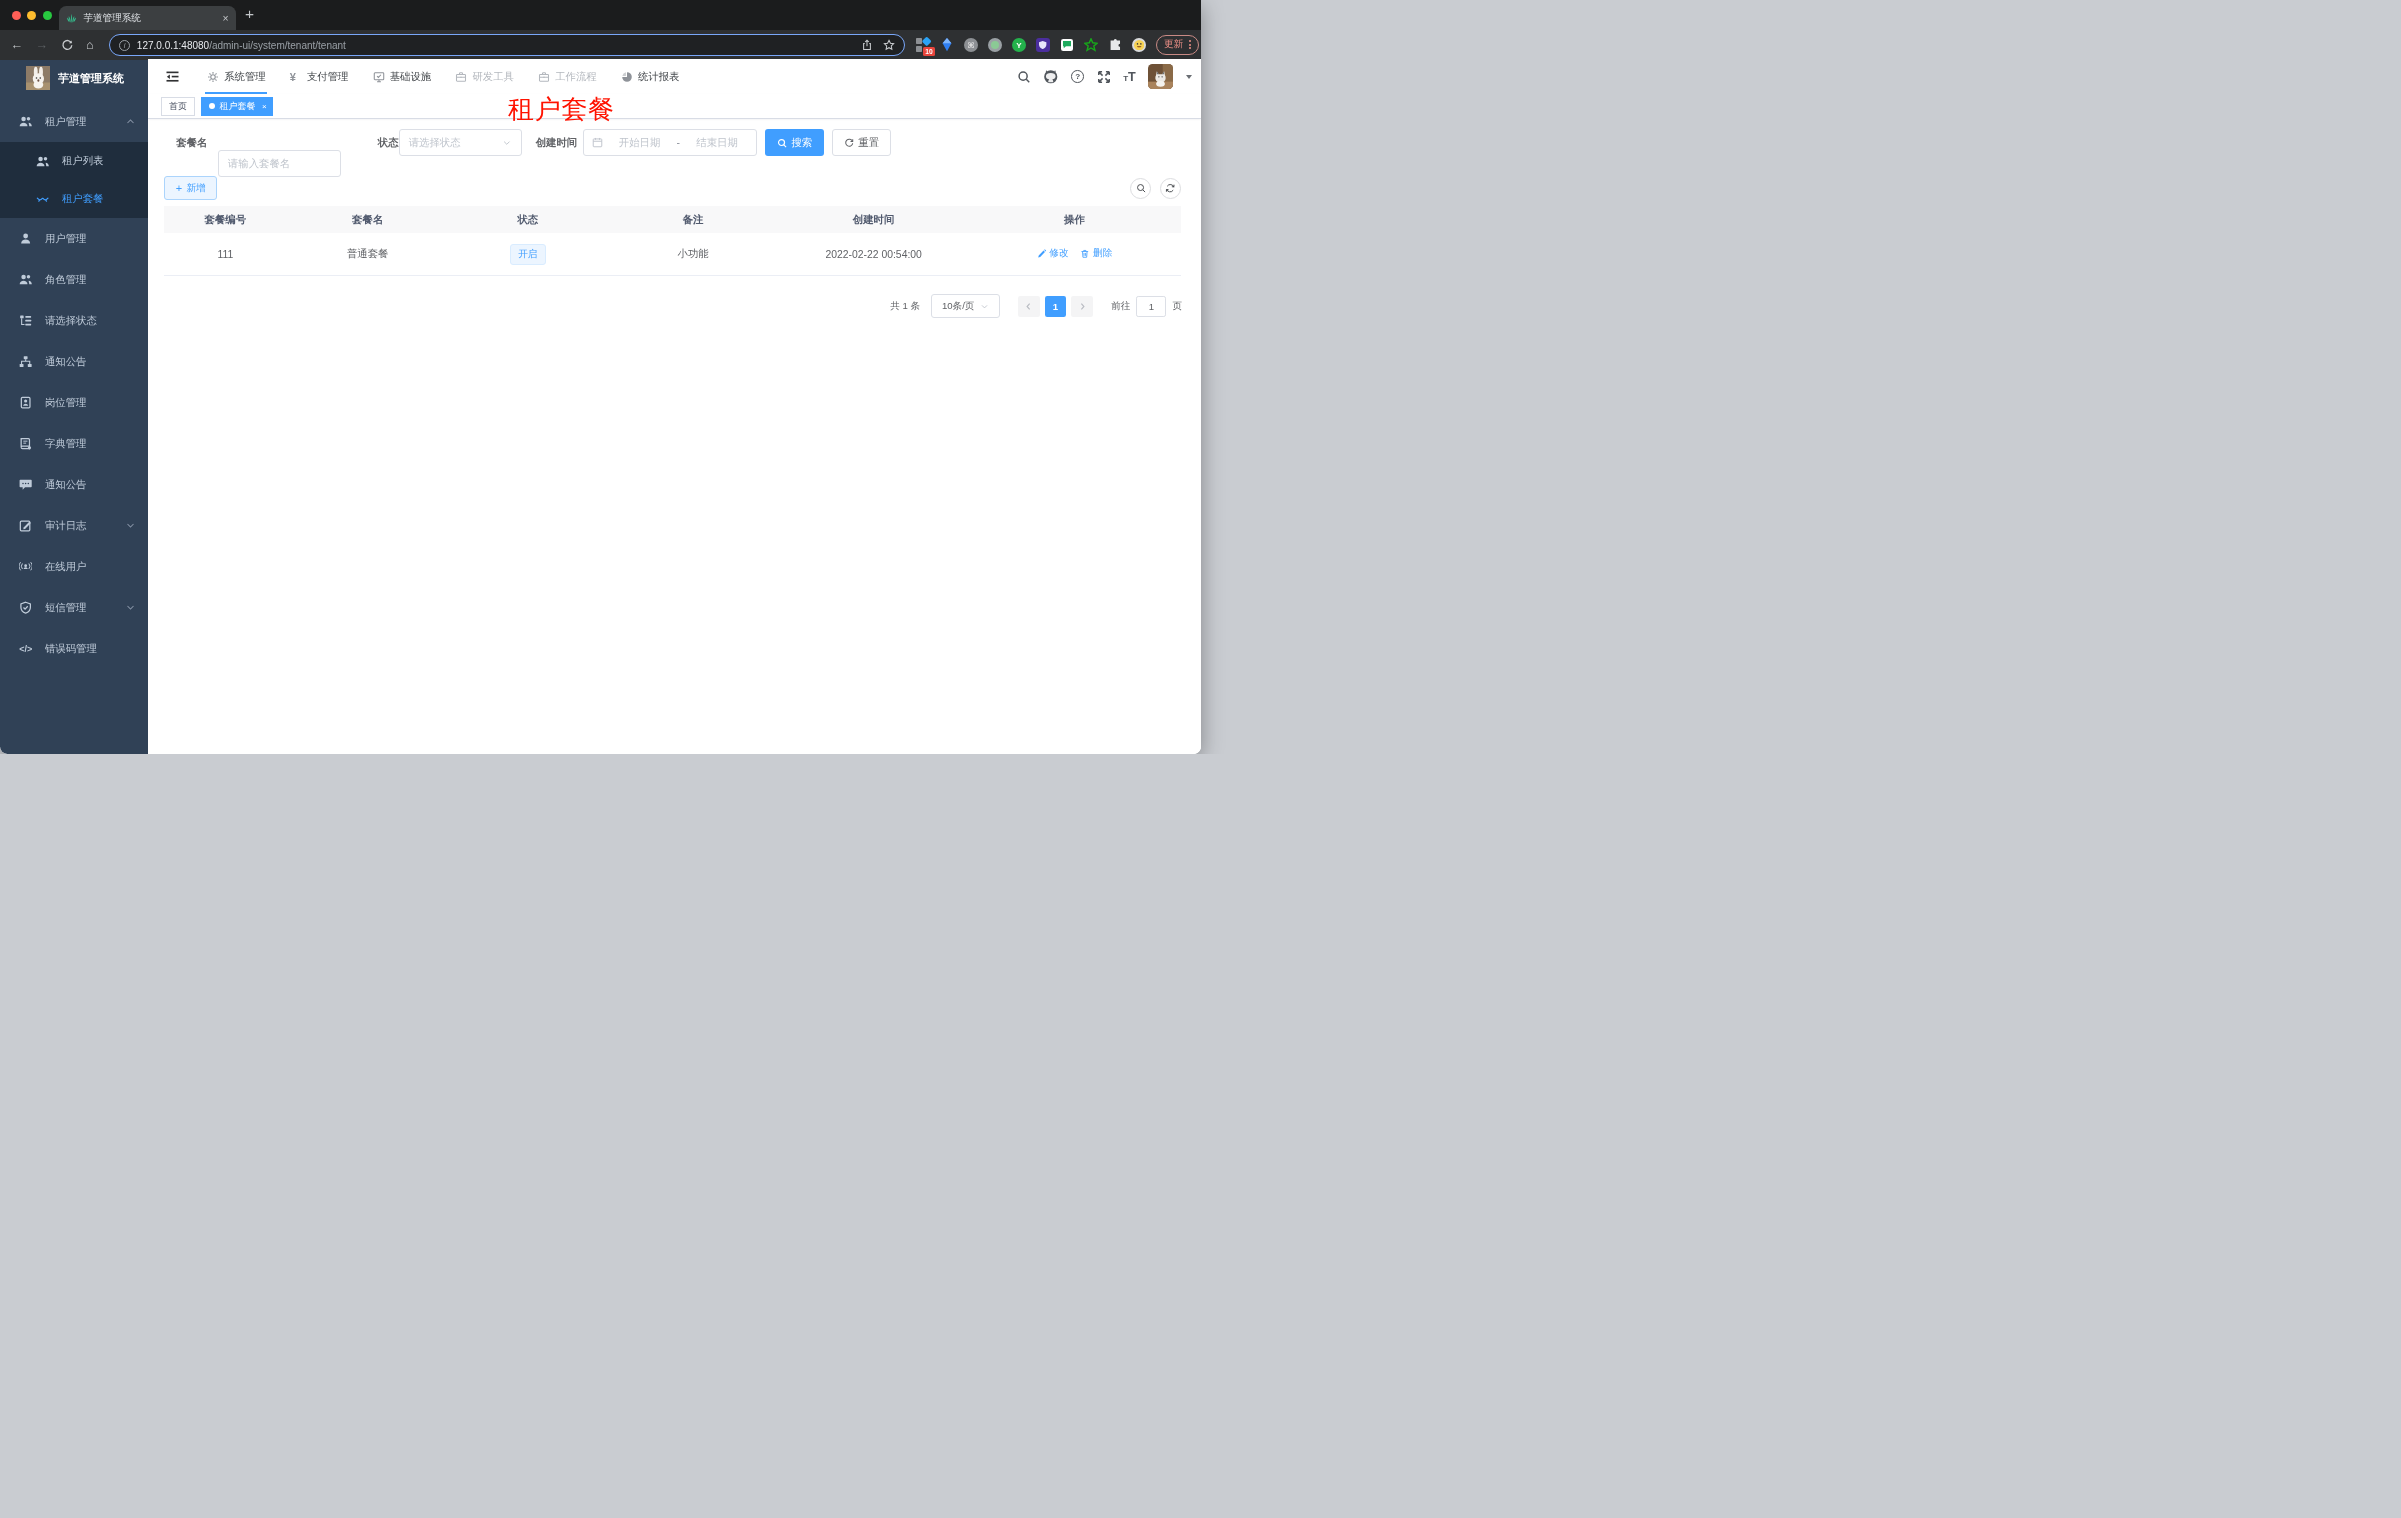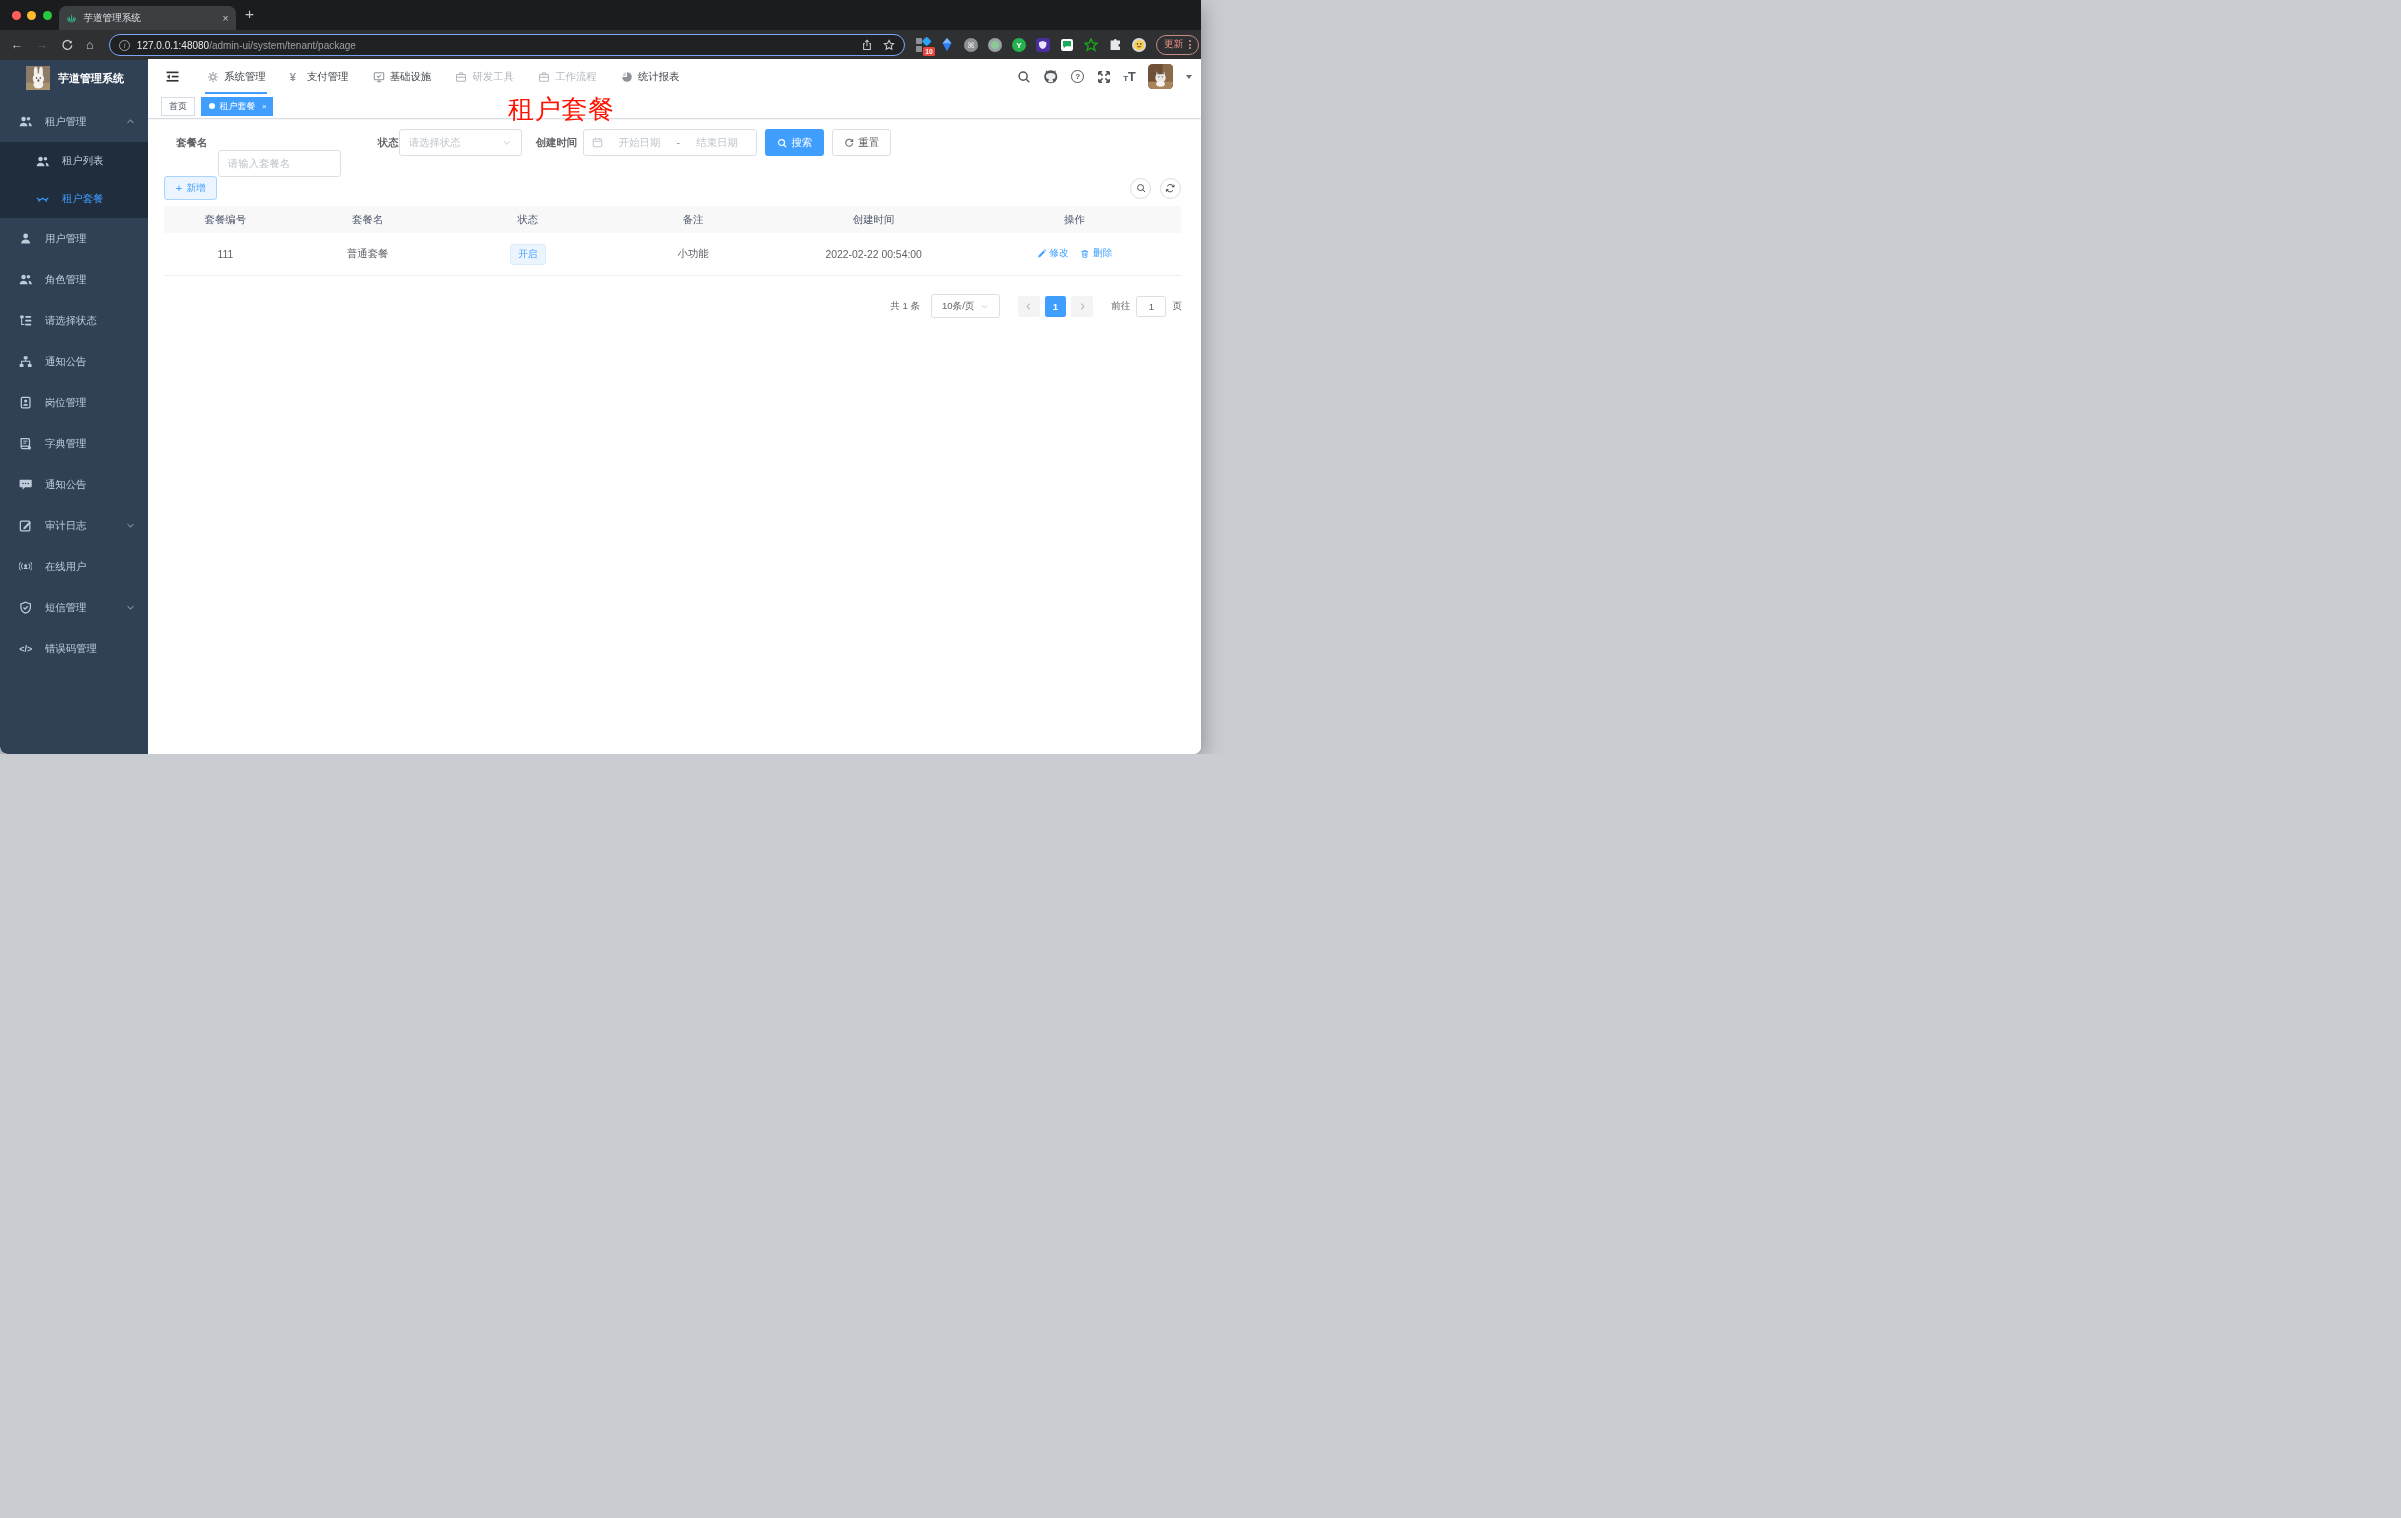--- a/index.html
+++ b/index.html
@@ -97,21 +97,21 @@
   .btn-primary { background:#409eff; color:#fff; }
   .btn-plain { background:#fff; border-color:#dcdfe6; color:#606266; }
   .btn-add { height:24px; background:#ecf5ff; border:0.7px solid #abd4fc; color:#409eff; font-size:9.6px; padding:0 10.4px; }
 
   .toolbar { margin-top:20px; display:flex; align-items:center; }
   .circles { margin-left:auto; display:flex; gap:8.1px; margin-right:1.5px; }
   .circle-btn { width:21px; height:21px; border:0.7px solid #dcdde0; border-radius:50%; background:#fff;
                 display:flex; align-items:center; justify-content:center; color:#46494d; cursor:pointer; }
 
   table { margin-top:6px; border-collapse:collapse; width:1017px; table-layout:fixed; }
-  thead th { background:#f8f8f9; height:27px; font-size:10.4px; color:#515a6e; font-weight:400; text-align:center; }
+  thead th { background:#f8f8f9; height:27px; font-size:10.4px; color:#515a6e; font-weight:700; text-align:center; }
   tbody td { height:42px; font-size:10.4px; color:#606266; text-align:center; border-bottom:0.7px solid #ebeef5; }
   .status-tag { display:inline-flex; align-items:center; height:21px; padding:0 7.4px; background:#ecf5ff;
                 border:0.7px solid #d9ecff; color:#409eff; border-radius:3px; font-size:9.6px; }
   .ops { display:inline-flex; gap:12px; }
   .op { color:#409eff; font-size:9.6px; display:inline-flex; align-items:center; gap:3px; cursor:pointer; }
 
   .pager { display:flex; align-items:center; justify-content:flex-end; margin-top:18.5px; font-size:9.6px; color:#606266; }
   .psel { width:69px; height:24px; border:0.7px solid #dcdfe6; border-radius:3px; display:flex; align-items:center;
           justify-content:center; gap:6px; margin-left:11px; color:#606266; cursor:pointer; }
   .pbtn { width:21.4px; height:21.4px; background:#f4f4f5; border-radius:2.2px; display:flex; align-items:center;
@@ -146,21 +146,21 @@
     <div class="urlrow">
       <span class="navg">←</span>
       <span class="navg dim">→</span>
       <svg class="navg" width="12.6" height="12.6" viewBox="0 0 16 16">
           <path d="M13.2 5.2A5.6 5.6 0 1 0 13.7 8" fill="none" stroke="#c8cbce" stroke-width="1.7"></path>
           <path d="M13.6 1.8v3.6h-3.6z" fill="#c8cbce"></path>
         </svg>
       <span class="navg">⌂</span>
       <div class="pill">
         <span class="info-circ">i</span>
-        <span class="url"><span class="host">127.0.0.1:48080</span><span class="path">/admin-ui/system/tenant/package</span></span>
+        <span class="url"><span class="host">127.0.0.1:48080</span><span class="path">/admin-ui/system/tenant/tenant</span></span>
         <span class="pill-right">
           <svg width="12" height="12" viewBox="0 0 16 16" fill="none" stroke="#c8cbce" stroke-width="1.4">
               <path d="M5 6H3.5v8h9V6H11M8 1.5v8M5.5 4L8 1.5 10.5 4"></path>
             </svg>
           <svg width="12" height="12" viewBox="0 0 16 16" fill="none" stroke="#c8cbce" stroke-width="1.4">
               <path d="M8 1.8l1.9 3.9 4.3.6-3.1 3 .7 4.3L8 11.6l-3.8 2 .7-4.3-3.1-3 4.3-.6z"></path>
             </svg>
         </span>
       </div>
       <div class="extrow">

